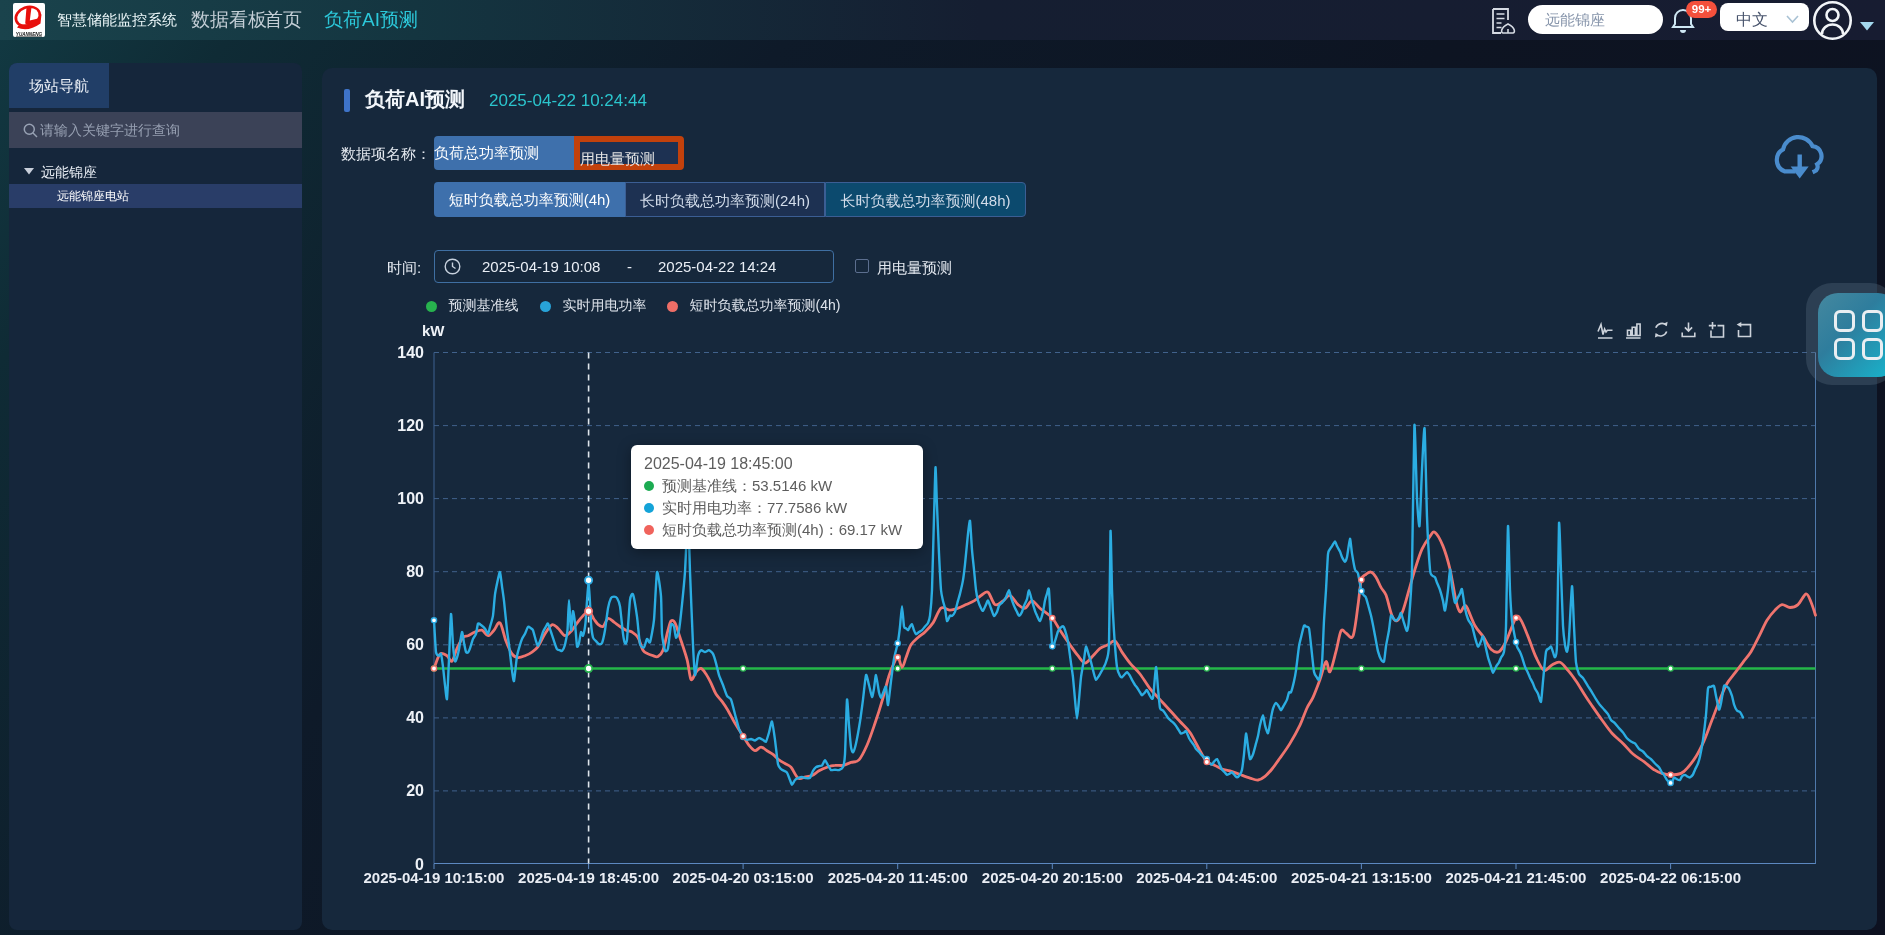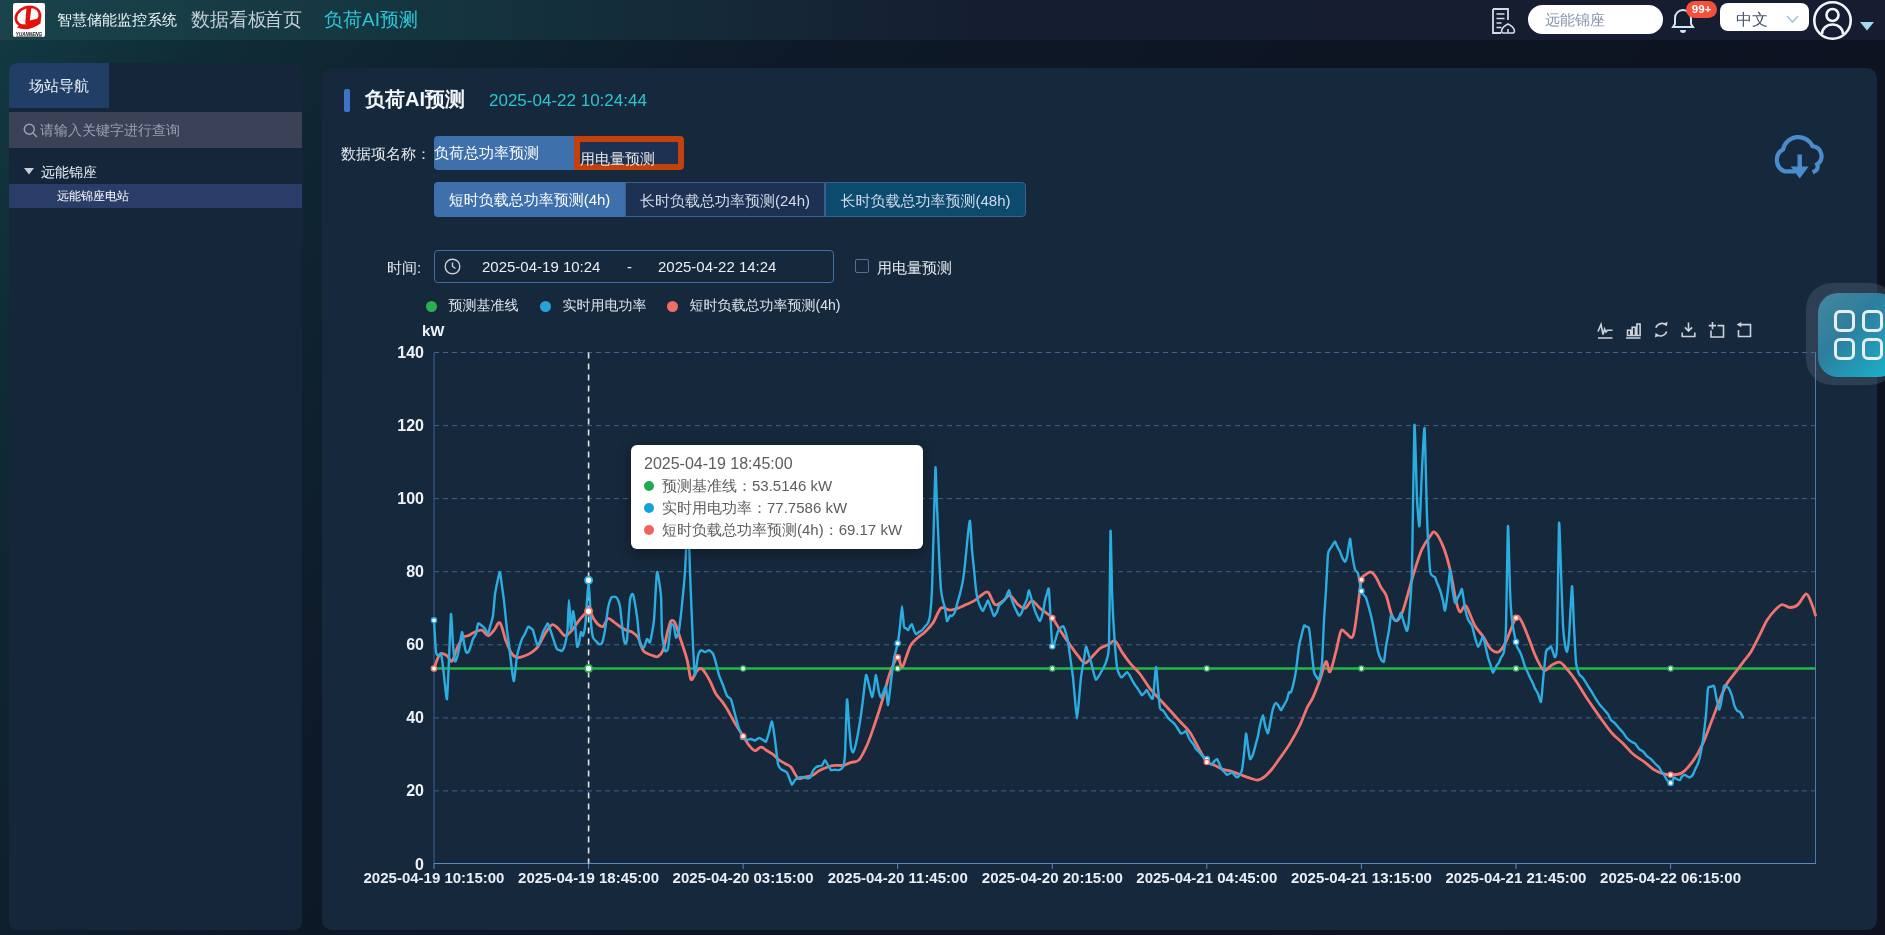--- a/index.html
+++ b/index.html
@@ -105,21 +105,21 @@
 <div class="btn btn2">用电量预测</div>
 <div class="tab tab1">短时负载总功率预测(4h)</div>
 <div class="tab tab2">长时负载总功率预测(24h)</div>
 <div class="tab tab3">长时负载总功率预测(48h)</div>
 <div class="lbl" style="left:387px;top:259px">时间:</div>
 <div class="dateinput"></div>
 <svg style="position:absolute;left:444px;top:258px;z-index:6" width="17" height="17" viewBox="0 0 17 17">
     <circle cx="8.5" cy="8.5" r="7.3" fill="none" stroke="#c8d2de" stroke-width="1.4"></circle>
     <path d="M8.5 4.5 v4 l3 2" fill="none" stroke="#c8d2de" stroke-width="1.4"></path>
   </svg>
-<div class="dtxt" style="left:482px">2025-04-19 10:24</div>
+<div class="dtxt" style="left:482px">2025-04-19 10:08</div>
 <div class="dtxt" style="left:627px">-</div>
 <div class="dtxt" style="left:658px">2025-04-22 14:24</div>
 <div class="chk"></div>
 <div class="lbl" style="left:877px;top:259px">用电量预测</div>
 <div class="legitem" style="left:425.5px"><span class="dot" style="background:#27b24e"></span>预测基准线</div>
 <div class="legitem" style="left:539.5px"><span class="dot" style="background:#28a3d8"></span>实时用电功率</div>
 <div class="legitem" style="left:666.5px"><span class="dot" style="background:#ee6e67"></span>短时负载总功率预测(4h)</div>
 <svg style="position:absolute;left:0;top:0;z-index:5" width="1885" height="935" viewBox="0 0 1885 935">
 <line x1="434.0" y1="790.9" x2="1815.5" y2="790.9" stroke="#41628c" stroke-width="1" stroke-dasharray="5 4"></line>
     <line x1="434.0" y1="717.9" x2="1815.5" y2="717.9" stroke="#41628c" stroke-width="1" stroke-dasharray="5 4"></line>

